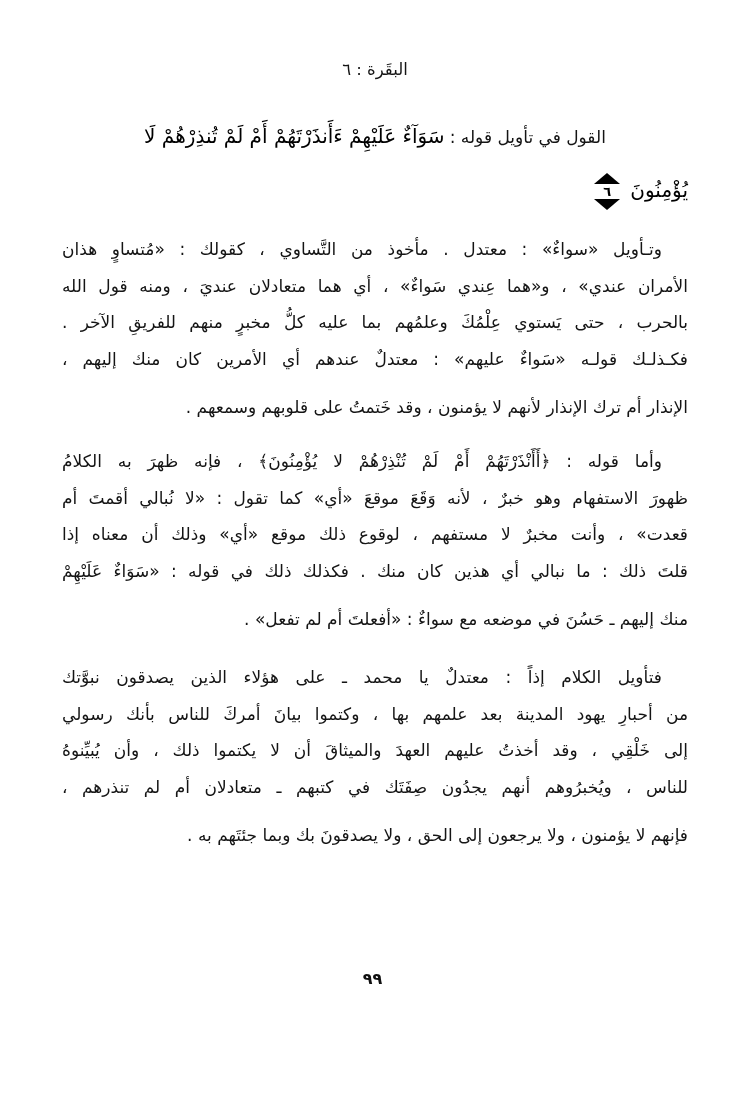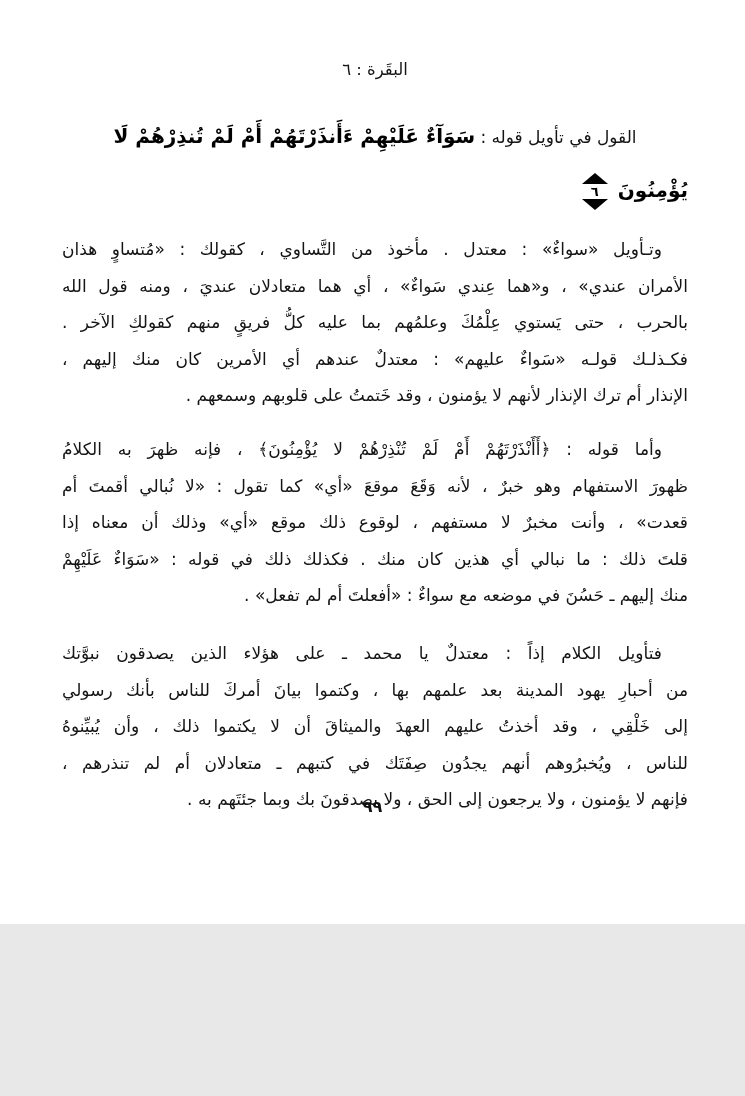--- a/index.html
+++ b/index.html
@@ -3,21 +3,21 @@
 <meta charset="utf-8">
 <style>
   * { margin: 0; padding: 0; box-sizing: border-box; }
   html, body { background: #e8e8e8; }
   body {
     width: 745px; height: 1096px;
     font-family: "DejaVu Sans", sans-serif;
     overflow: hidden;
   }
   .page {
-    width: 745px; height: 924px;
+    width: 745px; height: 1096px;
     background: #ffffff;
     color: #111111;
     direction: rtl;
     padding: 0 57px 0 62px;
     position: relative;
   }
   .page-header {
     text-align: center;
     padding-top: 60px;
     font-size: 16.5px;
@@ -27,21 +27,21 @@
   .surah-title-block {
     margin-top: 34px;
     text-align: center;
     line-height: 46px;
   }
   .title-intro {
     font-size: 17px;
     color: #141414;
   }
   .quran-bold {
-    font-weight: 700;
+    font-weight: 400;
     font-size: 20px;
     color: #000;
     letter-spacing: -0.3px;
     text-align: center;
   }
   .surah-title-line2 {
     margin-top: 4px;
     text-align: right;
     height: 50px;
     display: flex;
@@ -80,20 +80,21 @@
     line-height: 36.6px;
     color: #141414;
   }
   .para .line {
     text-align: justify;
     text-align-last: justify;
     white-space: nowrap-none;
   }
   .para .line.para-end {
     text-align-last: right;
+    margin-top: 12px;
   }
   .para .line.indent {
     text-indent: 26px;
   }
   .p1 { margin-top: 16px; }
   .p2 { margin-top: 17px; }
   .p3 { margin-top: 21px; }
   .page-number {
     position: absolute;
     bottom: 108px;
@@ -122,21 +123,21 @@
     <span class="verse-marker">
       <span class="tri-up"></span>
       <span class="verse-num">٦</span>
       <span class="tri-down"></span>
     </span>
   </div>
 
   <div class="para p1">
     <div class="line indent">وتـأويل «سواءٌ» : معتدل . مأخوذ من التَّساوي ، كقولك : «مُتساوٍ هذان</div>
     <div class="line">الأمران عندي» ، و«هما عِندي سَواءٌ» ، أي هما متعادلان عنديَ ، ومنه قول الله</div>
-    <div class="line">بالحرب ، حتى يَستوي عِلْمُكَ وعلمُهم بما عليه كلُّ فريقٍ منهم كقولكِ الآخر .</div>
+    <div class="line">بالحرب ، حتى يَستوي عِلْمُكَ وعلمُهم بما عليه كلُّ مخبرٍ منهم للفريقِ الآخر .</div>
     <div class="line">فكـذلـك قولـه «سَواءٌ عليهم» : معتدلٌ عندهم أي الأمرين كان منك إليهم ،</div>
     <div class="line para-end">الإنذار أم ترك الإنذار لأنهم لا يؤمنون ، وقد خَتمتُ على قلوبهم وسمعهم .</div>
   </div>
 
   <div class="para p2">
     <div class="line indent">وأما قوله : ﴿أَأَنْذَرْتَهُمْ أَمْ لَمْ تُنْذِرْهُمْ لا يُؤْمِنُونَ﴾ ، فإنه ظهرَ به الكلامُ</div>
     <div class="line">ظهورَ الاستفهام وهو خبرٌ ، لأنه وَقَعَ موقعَ «أي» كما تقول : «لا نُبالي أقمتَ أم</div>
     <div class="line">قعدت» ، وأنت مخبرٌ لا مستفهم ، لوقوع ذلك موقع «أي» وذلك أن معناه إذا</div>
     <div class="line">قلتَ ذلك : ما نبالي أي هذين كان منك . فكذلك ذلك في قوله : «سَوَاءٌ عَلَيْهِمْ</div>
     <div class="line para-end">منك إليهم ـ حَسُنَ في موضعه مع سواءٌ : «أفعلتَ أم لم تفعل» .</div>

